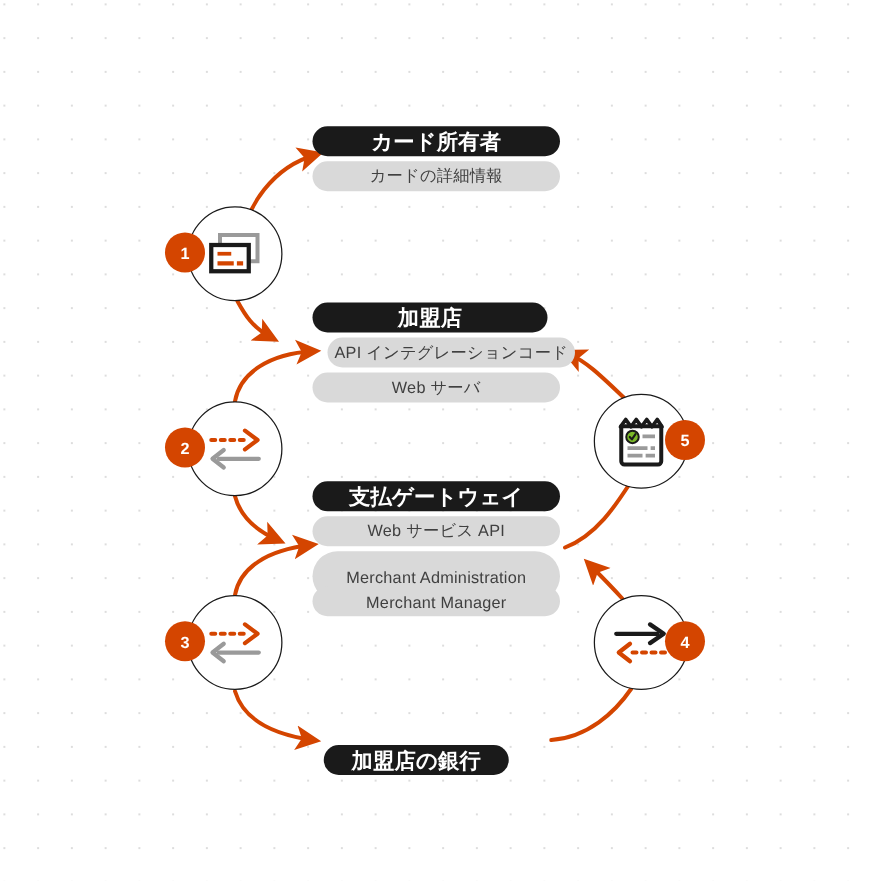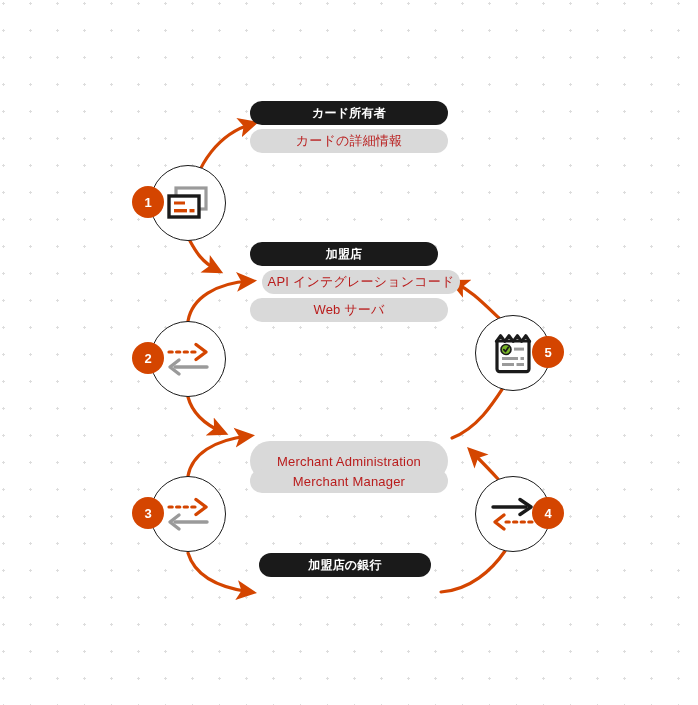--- a/index.html
+++ b/index.html
@@ -34,25 +34,25 @@
     border-radius: 999px;
     font-size: 13px;
     letter-spacing: 0.2px;
     white-space: nowrap;
     z-index: 3;
   }
   .pill-dark {
     background: #1a1a1a;
     color: #ffffff;
     font-weight: bold;
-    font-size: 12px;
+    font-size: 17px;
   }
   .pill-light {
     background: #d9d9d9;
-    color: #b91c1c;
+    color: #404040;
     font-weight: normal;
   }
   .node-circle {
     position: absolute;
     box-sizing: border-box;
     width: 76px;
     height: 76px;
     border-radius: 50%;
     background: #ffffff;
     border: 1.6px solid #1a1a1a;
@@ -110,24 +110,26 @@
     </g>
   </svg>
 
   <div class="pill pill-dark" style="left:250px; top:101px; width:198px; height:24px;">カード所有者</div>
   <div class="pill pill-light" style="left:250px; top:129px; width:198px; height:24px;">カードの詳細情報</div>
 
   <div class="pill pill-dark" style="left:250px; top:242px; width:188px; height:24px;">加盟店</div>
   <div class="pill pill-light" style="left:250px; top:270px; width:198px; height:24px;margin-left:12px;">API インテグレーションコード</div>
   <div class="pill pill-light" style="left:250px; top:298px; width:198px; height:24px;text-align:center;">Web サーバ</div>
 
+  <div class="pill pill-dark" style="left:250px; top:385px; width:198px; height:24px;">支払ゲートウェイ</div>
+  <div class="pill pill-light" style="left:250px; top:413px; width:198px; height:24px;">Web サービス API</div>
   <div class="pill pill-light" style="left:250px; top:441px; width:198px; height:40px;">Merchant Administration</div>
   <div class="pill pill-light" style="left:250px; top:469px; width:198px; height:24px;">Merchant Manager</div>
 
-  <div class="pill pill-dark" style="left:259px; top:553px; width:172px; height:24px;">加盟店の銀行</div>
+  <div class="pill pill-dark" style="left:259px; top:596px; width:148px; height:24px;">加盟店の銀行</div>
 
   <div class="node-circle" style="left:150px; top:165px;">
     <span class="icon-wrap">
       <svg width="46" height="36" viewBox="0 0 46 36" xmlns="http://www.w3.org/2000/svg">
         <rect x="11" y="3" width="30" height="21" fill="none" stroke="#9a9a9a" stroke-width="3.2"></rect>
         <rect x="4" y="11" width="30" height="21" fill="#ffffff" stroke="#1a1a1a" stroke-width="3.4"></rect>
         <rect x="9" y="16.5" width="11" height="3" fill="#d44500"></rect>
         <rect x="9" y="24" width="13" height="3.4" fill="#d44500"></rect>
         <rect x="24.5" y="24" width="5" height="3.4" fill="#d44500"></rect>
       </svg>

